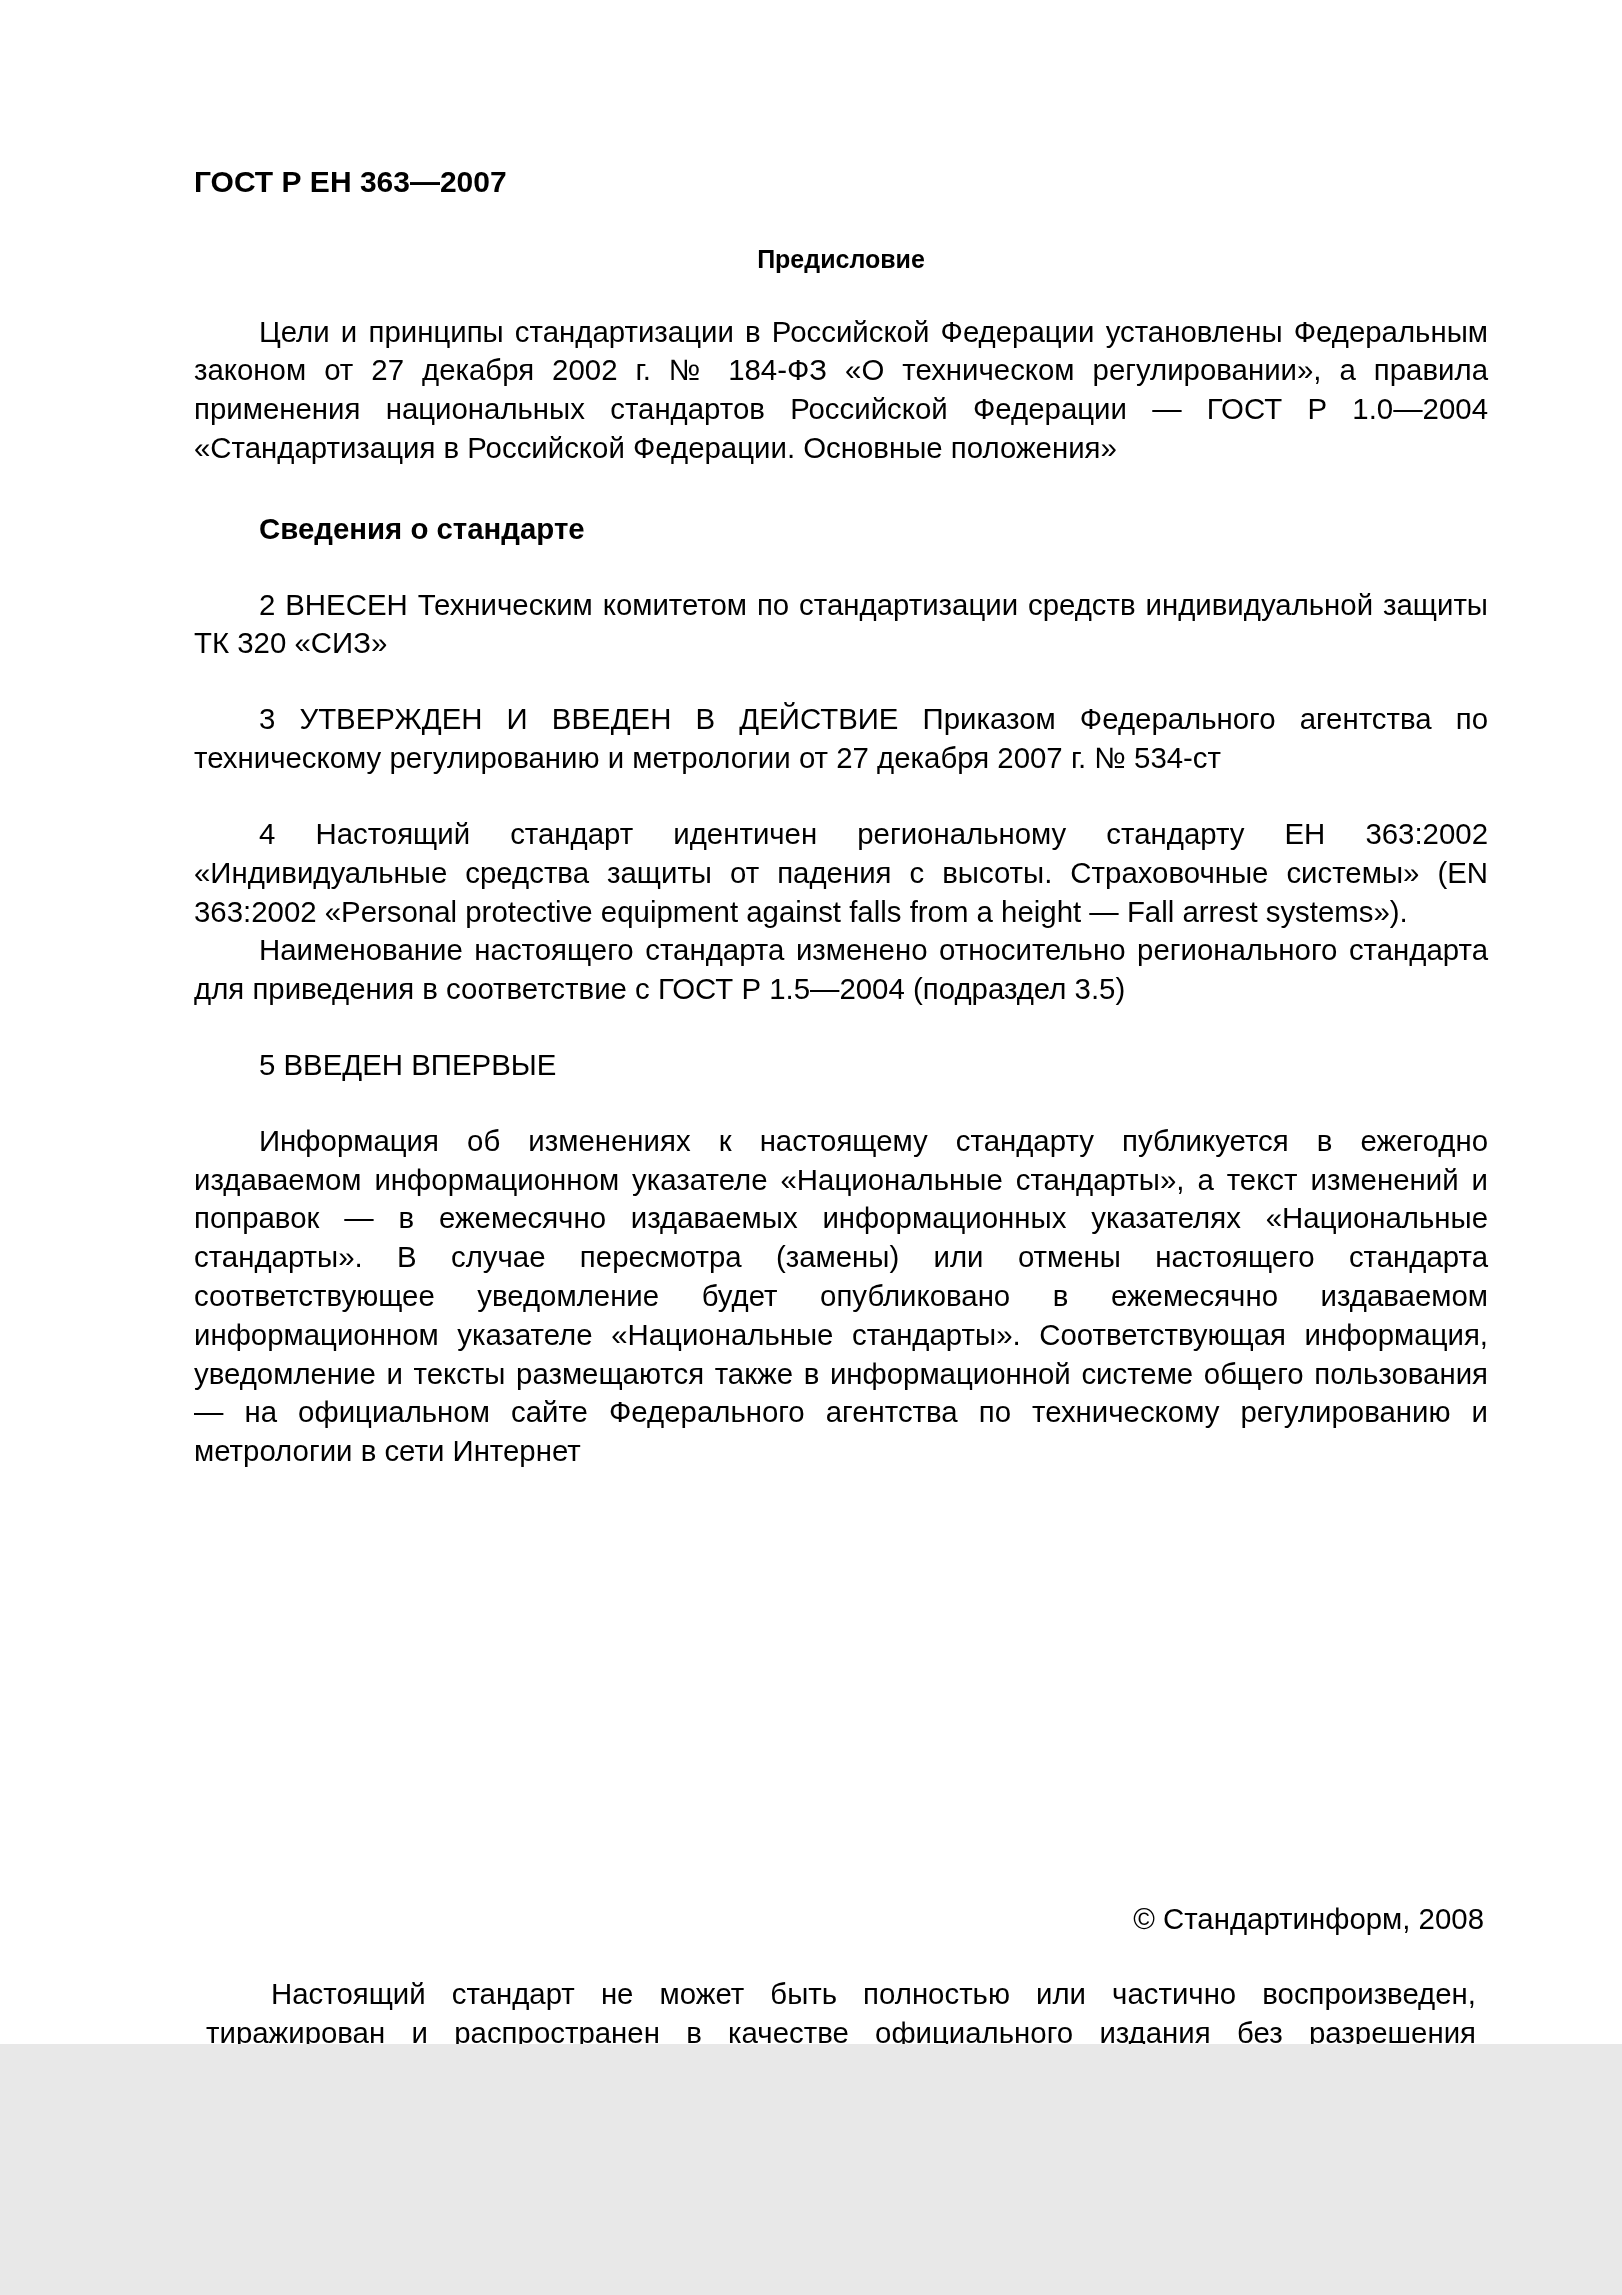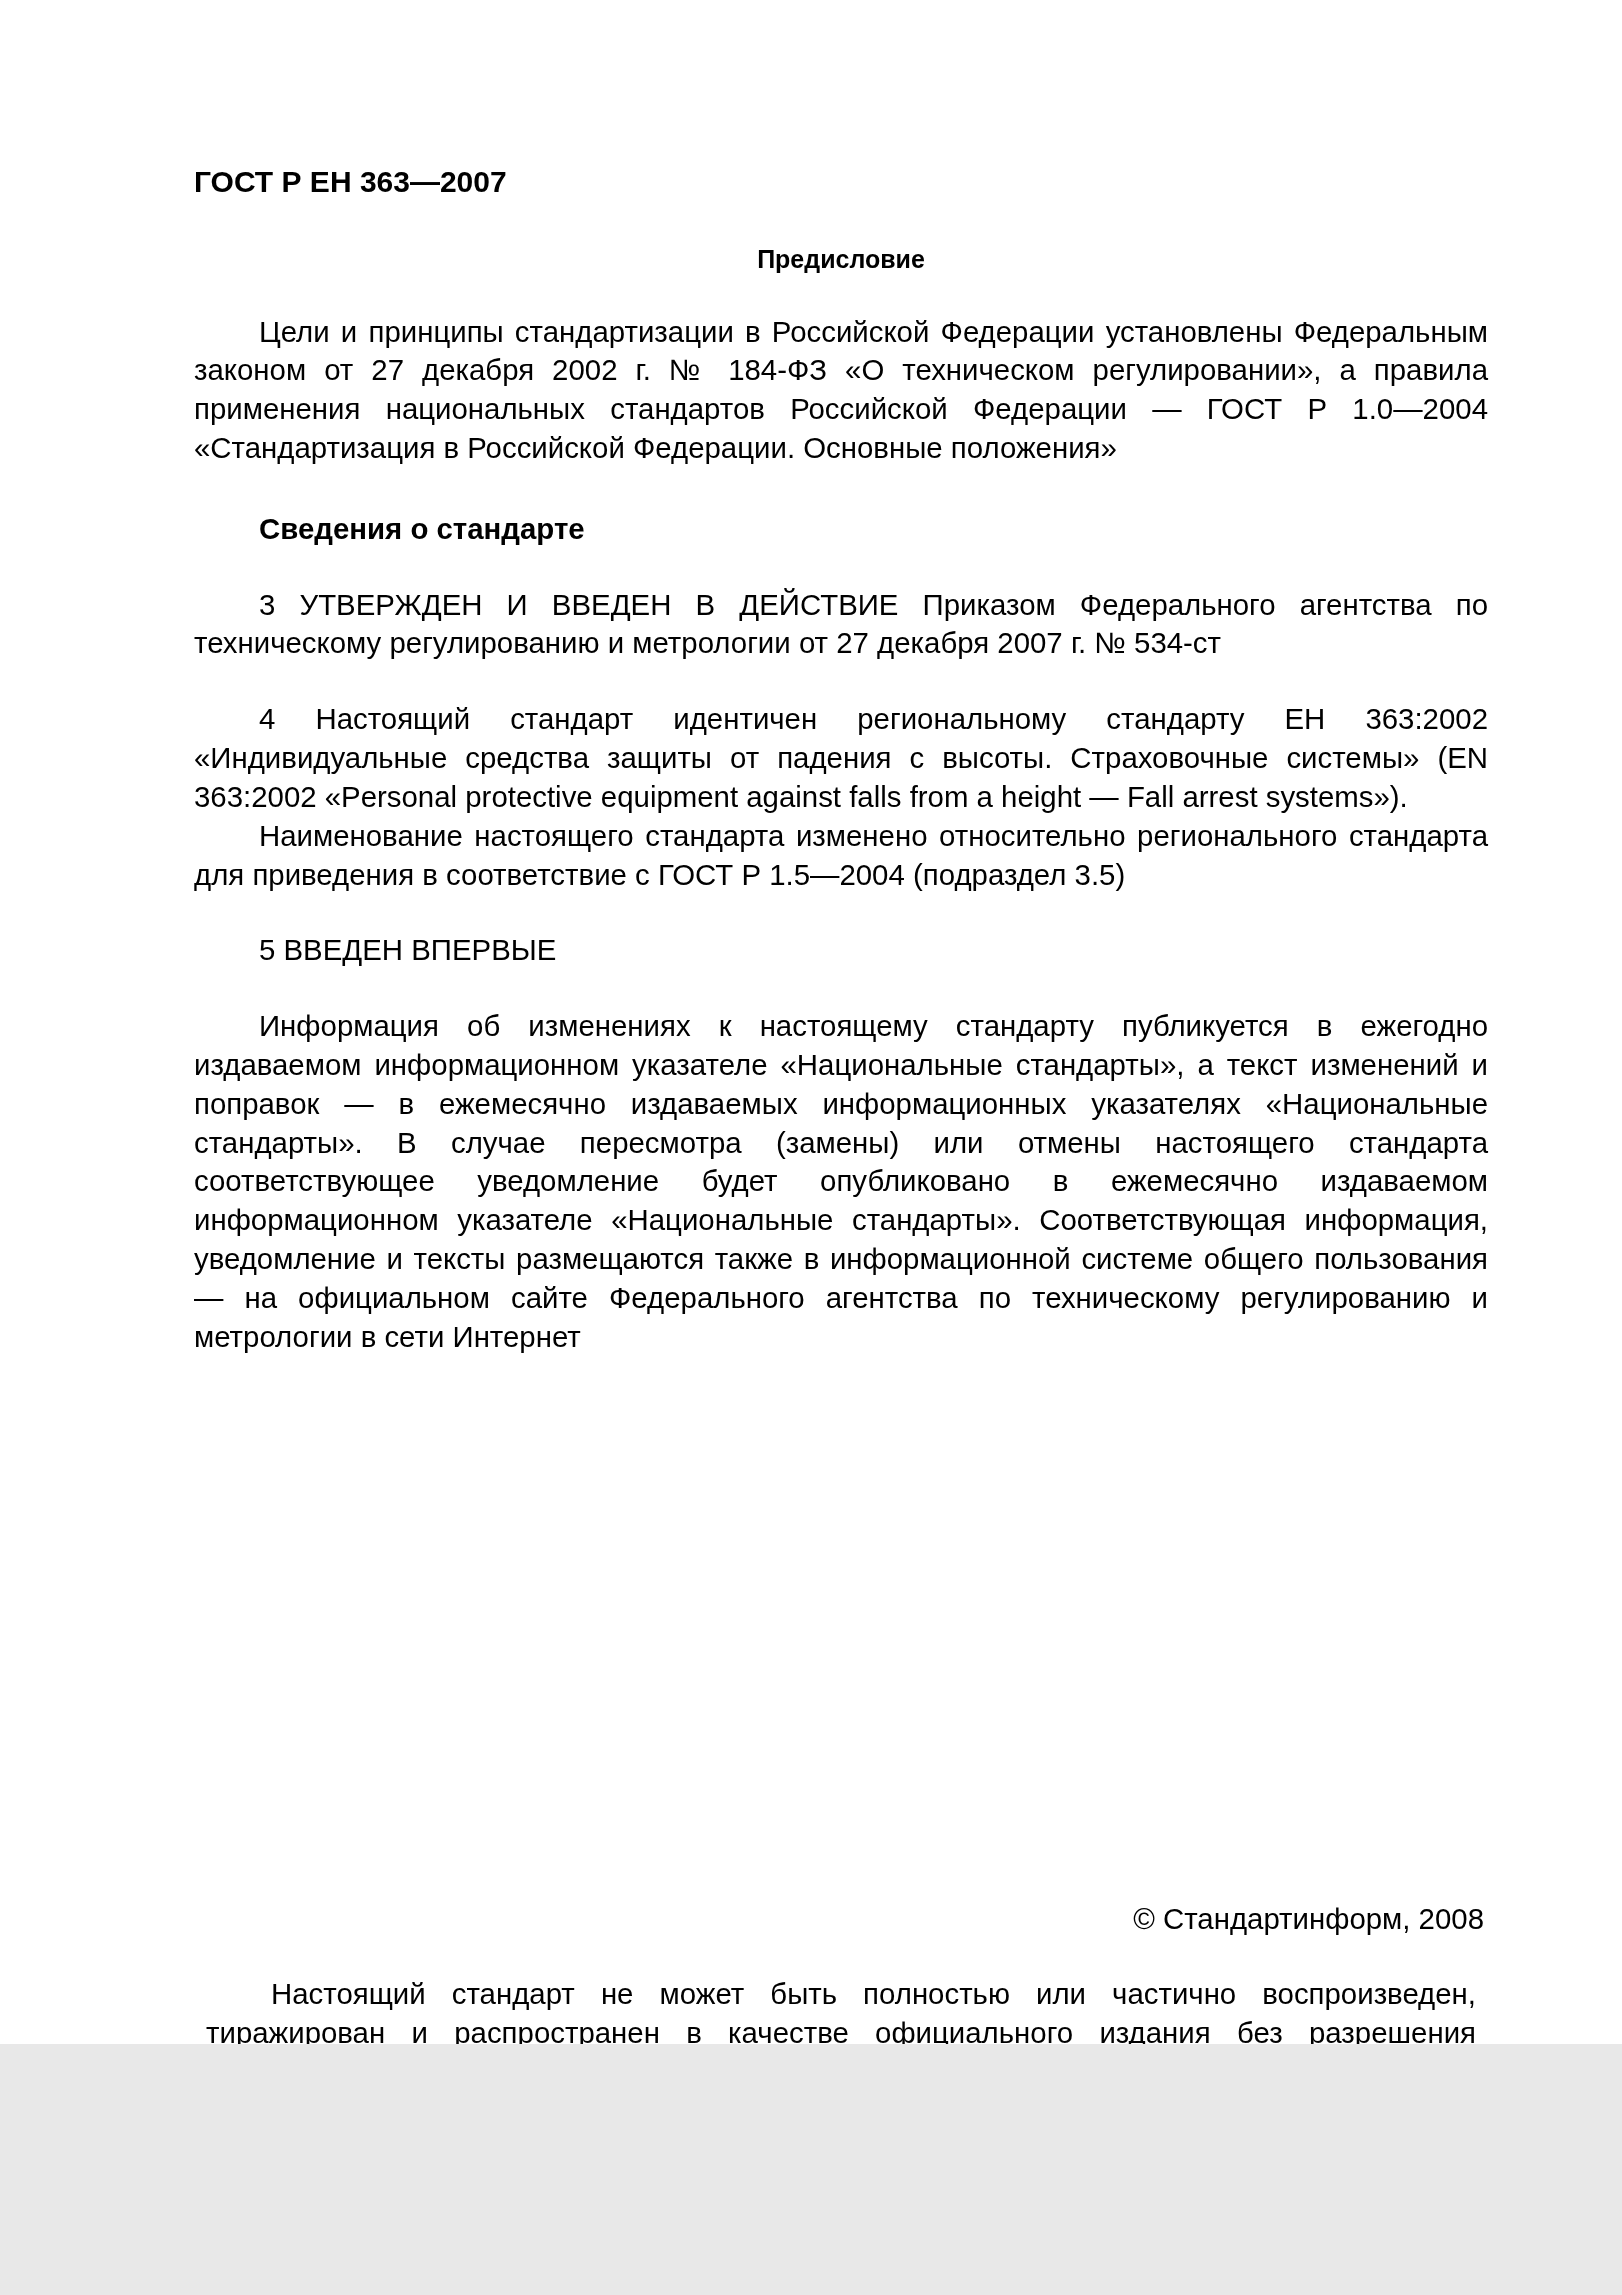--- a/index.html
+++ b/index.html
@@ -77,20 +77,21 @@
 
   <p class="doc-header">ГОСТ Р ЕН 363—2007</p>
 
   <h1 class="doc-title">Предисловие</h1>
 
   <p class="para">Цели и принципы стандартизации в Российской Федерации установлены Федеральным законом от 27 декабря 2002 г. № 184-ФЗ «О техническом регулировании», а правила применения национальных стандартов Российской Федерации — ГОСТ Р 1.0—2004 «Стандартизация в Российской Федерации. Основные положения»</p>
 
   <p class="subheading">Сведения о стандарте</p>
 
 
+  <p class="para">2  ВНЕСЕН Техническим комитетом по стандартизации средств индивидуальной защиты ТК 320 «СИЗ»</p>
 
   <p class="para">3  УТВЕРЖДЕН И ВВЕДЕН В ДЕЙСТВИЕ  Приказом Федерального агентства по техническому регулированию и метрологии от 27 декабря 2007 г. № 534-ст</p>
 
   <div>
     <p class="para">4  Настоящий стандарт идентичен региональному стандарту ЕН 363:2002 «Индивидуальные средства защиты от падения с высоты. Страховочные системы» (EN 363:2002 «Personal protective equipment against falls from a height — Fall arrest systems»).</p>
     <p class="para no-gap">Наименование настоящего стандарта изменено относительно регионального стандарта для приведения в соответствие с ГОСТ Р 1.5—2004 (подраздел 3.5)</p>
   </div>
 
   <p class="para">5  ВВЕДЕН ВПЕРВЫЕ</p>
 

